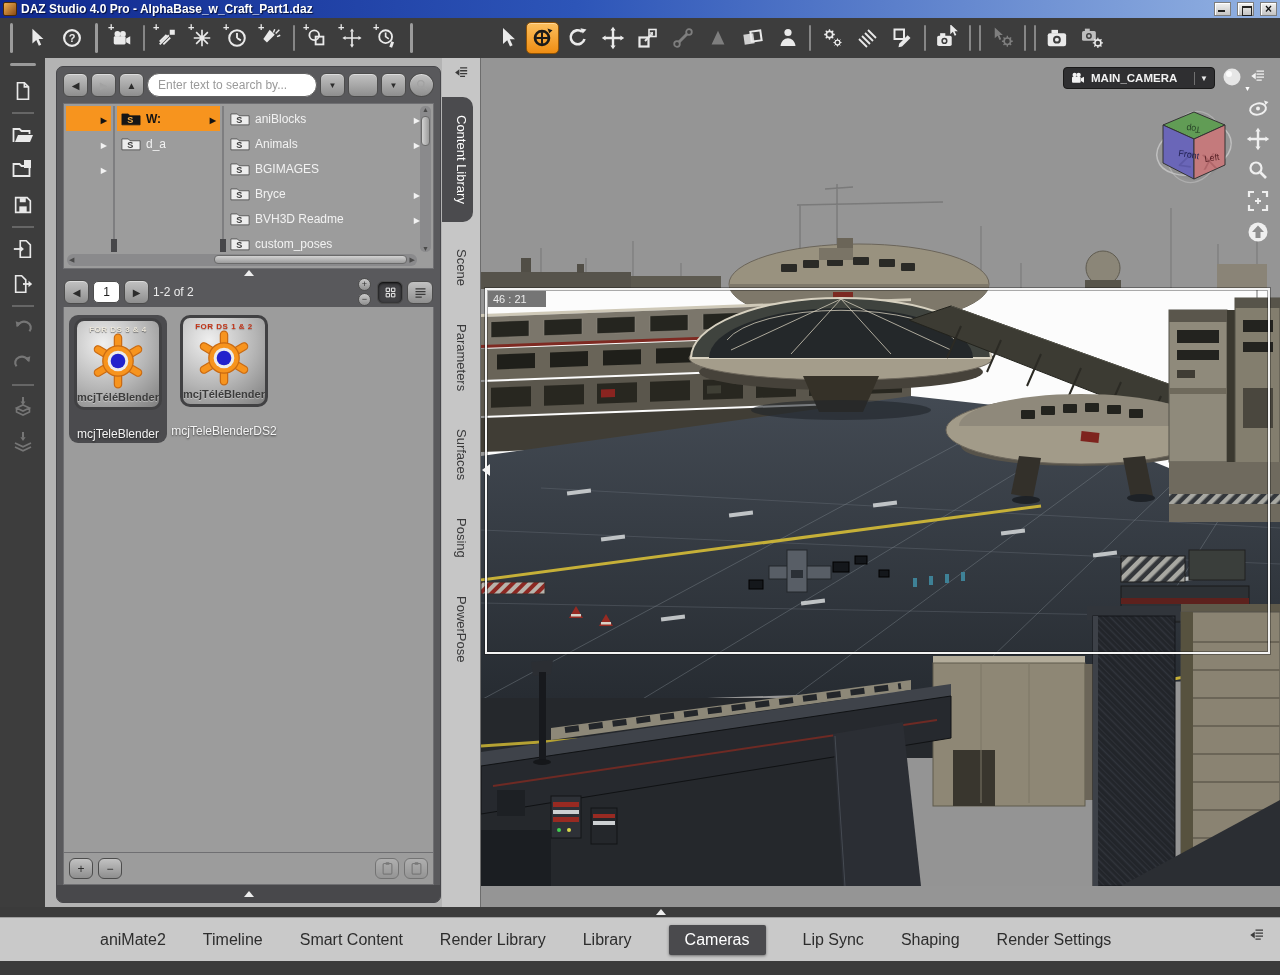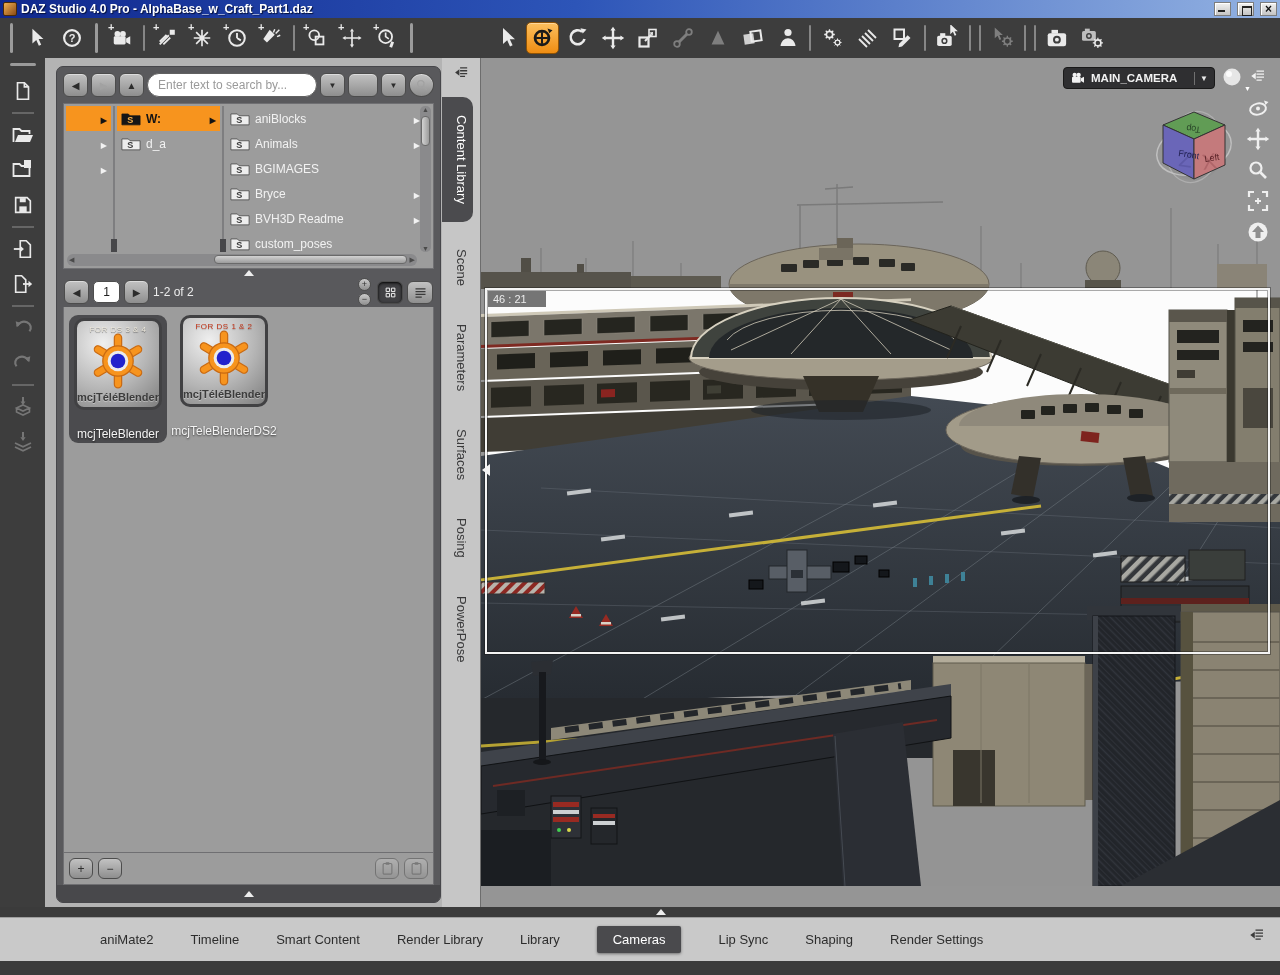--- a/index.html
+++ b/index.html
@@ -81,21 +81,21 @@
   .mini{width:13px;height:13px;border-radius:50%;background:linear-gradient(#cacaca,#8f8f8f);border:1px solid #4e4e4e;font-size:9px;line-height:10px;text-align:center;color:#333}
   .mini.p::before{content:"+"} .mini.m::before{content:"\2212"}
   .viewbtn{width:26px;height:23px;background:linear-gradient(#c2c2c2,#8e8e8e);border:1px solid #4c4c4c;border-radius:6px;display:flex;align-items:center;justify-content:center;color:#3a3a3a}
   .viewbtn.pressed{background:#404043;box-shadow:inset 0 1px 3px #000;color:#ededed}
 
   .thumbs{flex:1;background:#9c9c9c;margin:0 6px;border:1px solid #6f6f72;border-top:none;min-height:0}
   .tiles{display:flex;gap:8px;padding:8px 5px;align-items:flex-start}
   .tile{width:98px;display:flex;flex-direction:column;align-items:center}
   .tile.selected{background:#4b4b4e;border-radius:9px;padding:3px 3px 2px}
   .thumb{width:88px;height:92px;border-radius:10px;border:3px solid #414143;background:radial-gradient(circle at 32% 26%,#efefef,#b5b5b5 55%,#7e7e7e);position:relative}
-  .badge{position:absolute;top:4px;width:100%;text-align:center;font-size:8px;font-weight:normal;letter-spacing:.5px;color:#ece7da;text-shadow:0 1px 1px rgba(0,0,0,.45)}
+  .badge{position:absolute;top:4px;width:100%;text-align:center;font-size:8px;font-weight:bold;letter-spacing:.5px;color:#ece7da;text-shadow:0 1px 1px rgba(0,0,0,.45)}
   .tile:nth-child(2) .badge{color:#c23418;text-shadow:0 1px 1px rgba(0,0,0,.25)}
   .mcj{position:absolute;top:12px;left:50%;margin-left:-28px}
   .logotext{position:absolute;bottom:4px;width:100%;text-align:center;font-size:11px;font-weight:bold;color:#3c3c3c;text-shadow:0 1px 0 rgba(255,255,255,.35)}
   .caption{font-size:12px;color:#f4f4f4;margin-top:17px;text-shadow:0 1px 2px rgba(0,0,0,.65);white-space:nowrap}
 
   .pfooter{height:32px;background:#9c9c9c;margin:0 6px;border:1px solid #6f6f72;border-top:none;display:flex;align-items:center;gap:5px;padding:0 5px;flex:0 0 auto}
   .fbtn{width:24px;height:21px;background:linear-gradient(#c2c2c2,#8e8e8e);border:1px solid #4c4c4c;border-radius:6px;color:#2e2e2e;font-size:12px;display:flex;align-items:center;justify-content:center}
   .fbtn.p::before{content:"+"} .fbtn.m::before{content:"\2212"}
   .fspacer{flex:1}
   .fbtn.ghost{opacity:.5;color:#555}
@@ -117,21 +117,21 @@
   .sphereBtn .dd{position:absolute;right:-6px;bottom:-2px;font-size:7px;color:#fff}
   .vp-pm{position:absolute;top:9px;left:767px;color:#f2f2f2}
   .navcol{position:absolute;left:765px;top:38px;display:flex;flex-direction:column;gap:7px;color:#efefef}
   .cubewrap{position:absolute;left:672px;top:46px}
   .collapse{position:absolute;left:1px;top:406px;width:0;height:0;border-top:6px solid transparent;border-bottom:6px solid transparent;border-right:8px solid #f2f2f2}
 
   
   .hsplit{height:10px;background:#3b3b3b;position:relative;flex:0 0 auto}
   .hsplit .tri-up{position:absolute;left:656px;top:2px}
   .bottombar{height:44px;background:#c9c9c9;border-top:1px solid #9e9e9e;display:flex;align-items:center;gap:37px;padding-left:100px;position:relative;flex:0 0 auto}
-  .btab{font-size:13px;color:#2d2d2d;cursor:default;white-space:nowrap}
+  .btab{font-size:16px;color:#2d2d2d;cursor:default;white-space:nowrap}
   .btab.active{background:#4a4a4d;color:#fff;padding:6px 16px;border-radius:2px;box-shadow:0 1px 3px rgba(0,0,0,.45)}
   .bb-pm{position:absolute;right:13px;top:8px;color:#3a3a3a}
   .footerbar{height:14px;background:#3b3b3b;flex:0 0 auto}
 </style>
 </head>
 <body>
 
 <svg width="0" height="0" style="position:absolute" aria-hidden="true">
 <defs>
 <symbol id="sy-cursor" viewBox="0 0 24 24">

